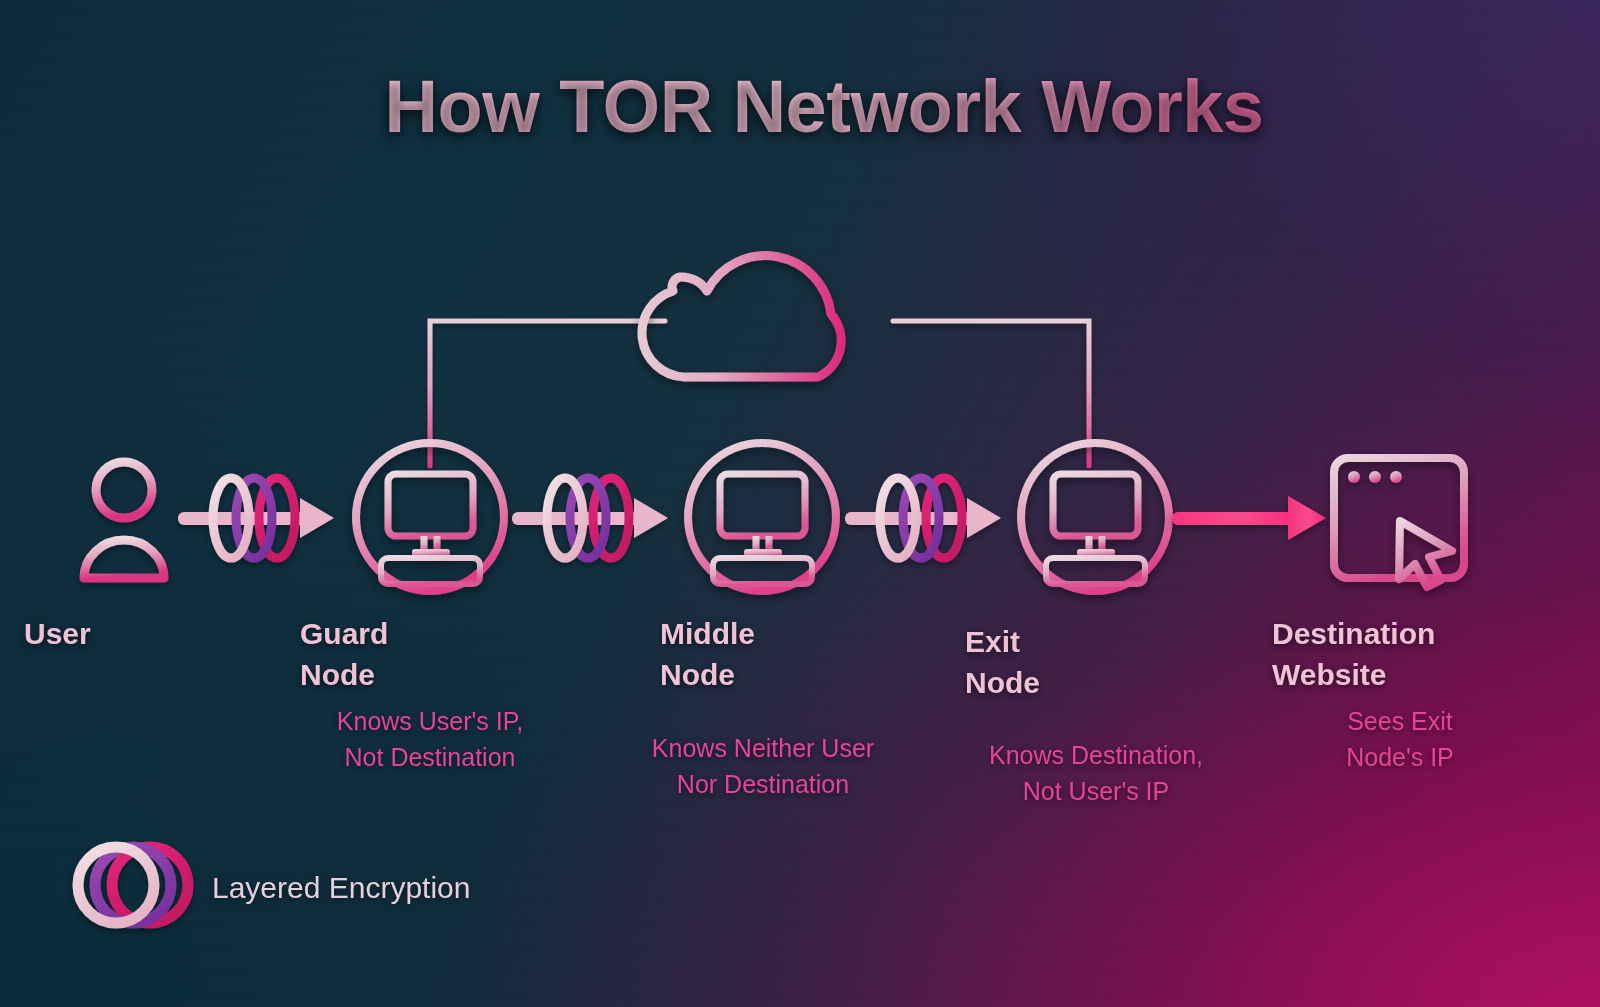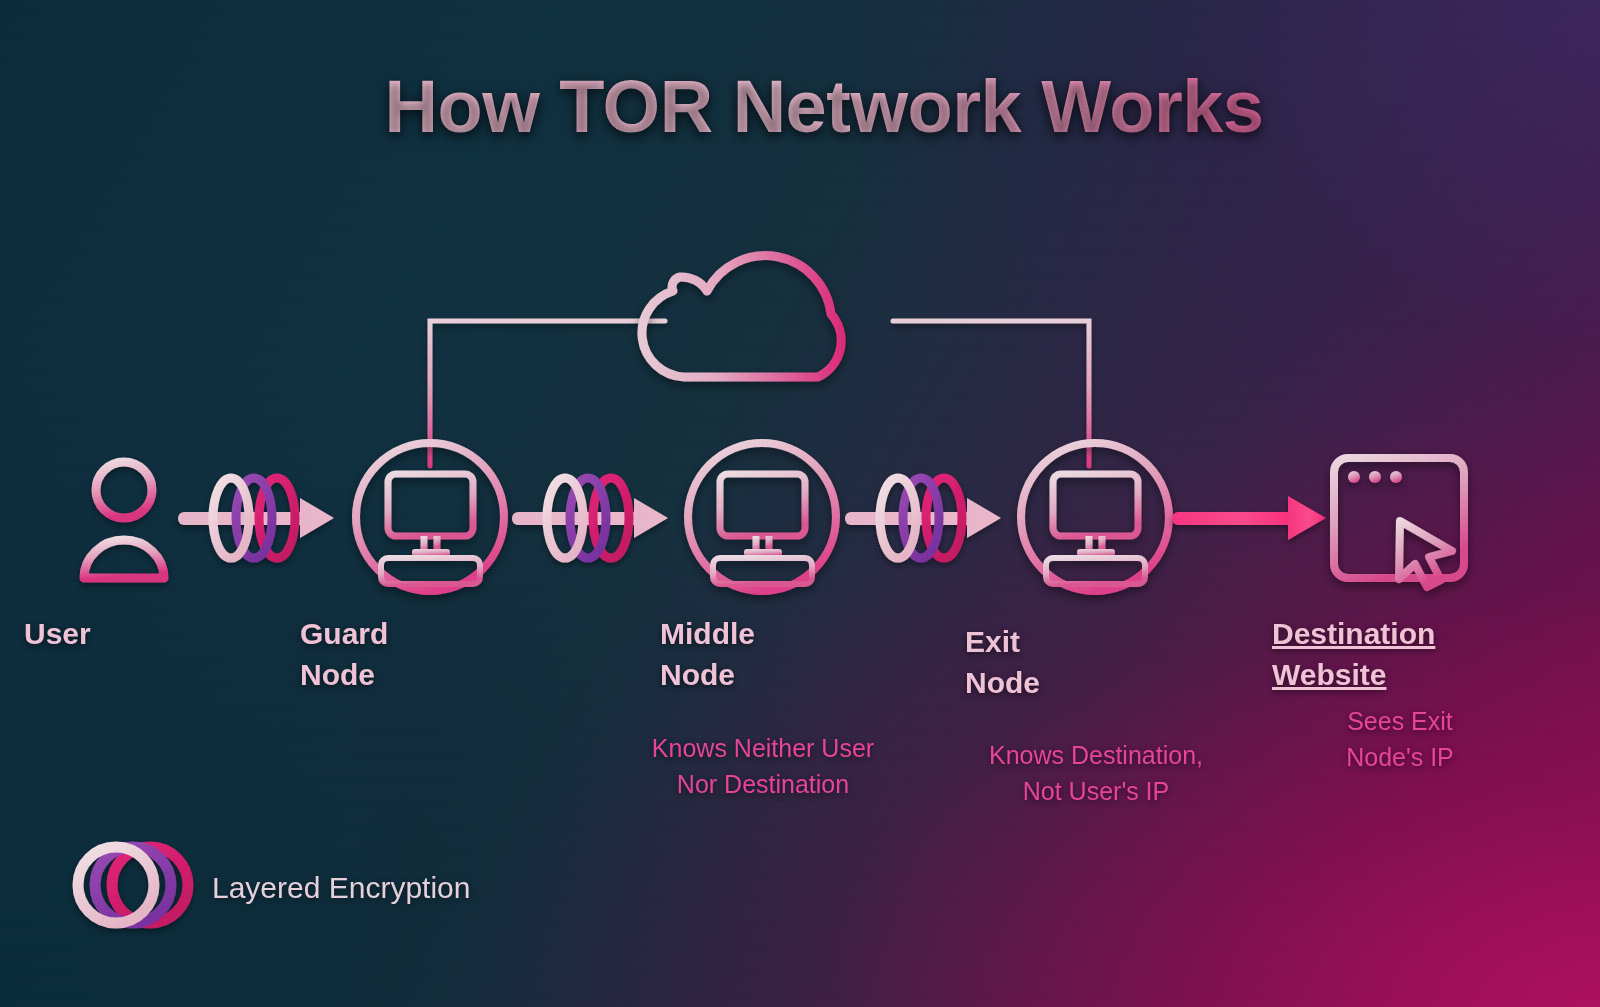--- a/index.html
+++ b/index.html
@@ -272,32 +272,34 @@
       <circle cx="150" cy="885" r="38" fill="none" stroke="url(#gRingMagenta)" stroke-width="11"></circle>
       <circle cx="133" cy="885" r="38" fill="none" stroke="url(#gRingPurple)" stroke-width="11"></circle>
       <circle cx="116" cy="885" r="38" fill="none" stroke="url(#gRingCream)" stroke-width="11"></circle>
     </g>
   </svg>
 
   <div class="node-label" style="left:24px;  top:613px; width:200px;">User</div>
 
   <div class="node-label" style="left:300px; top:613px; width:260px;">Guard
 Node</div>
+  <div class="node-desc" style="left:280px; top:703px; width:300px;">Knows User's IP,
+Not Destination</div>
 
   <div class="node-label" style="left:660px; top:613px; width:260px;">Middle
 Node</div>
   <div class="node-desc" style="left:604px; top:703px; width:318px;margin-top:27px;">Knows Neither User
 Nor Destination</div>
 
   <div class="node-label" style="left:965px; top:613px; width:260px;margin-top:8px;">Exit
 Node</div>
   <div class="node-desc" style="left:938px; top:737px; width:316px;">Knows Destination,
 Not User's IP</div>
 
-  <div class="node-label" style="left:1272px; top:613px; width:256px;text-decoration:underline;">Destination
+  <div class="node-label" style="left:1272px; top:613px; width:256px;">Destination
 Website</div>
   <div class="node-desc" style="left:1272px; top:703px; width:256px;">Sees Exit
 Node's IP</div>
 
   <div id="legend">
     <div style="width:118px;height:80px;"></div>
     <div id="legend-text">Layered Encryption</div>
   </div>
 
   <div id="grain"></div>

